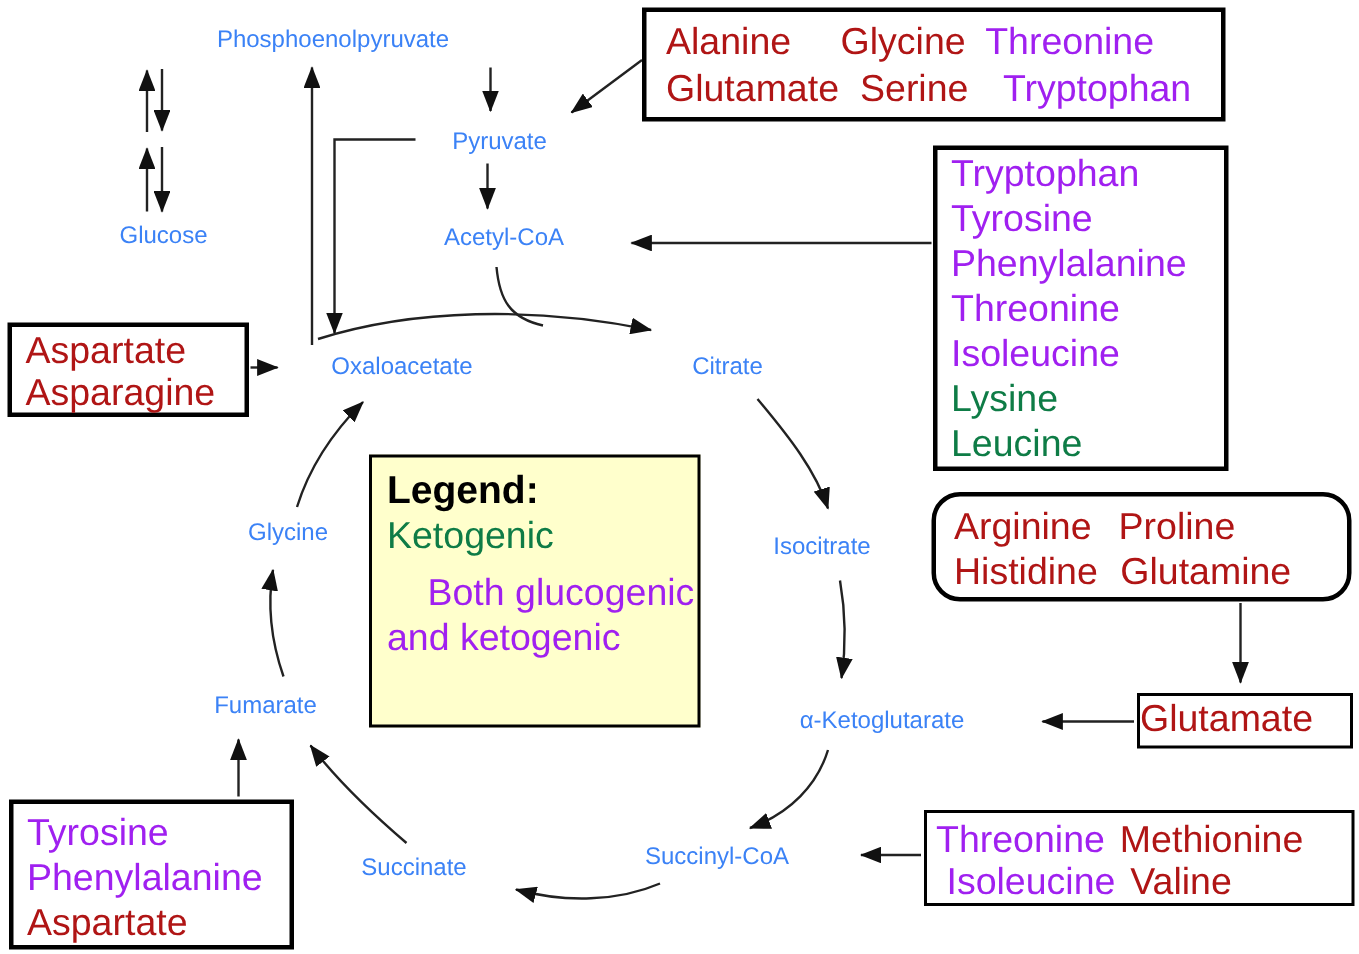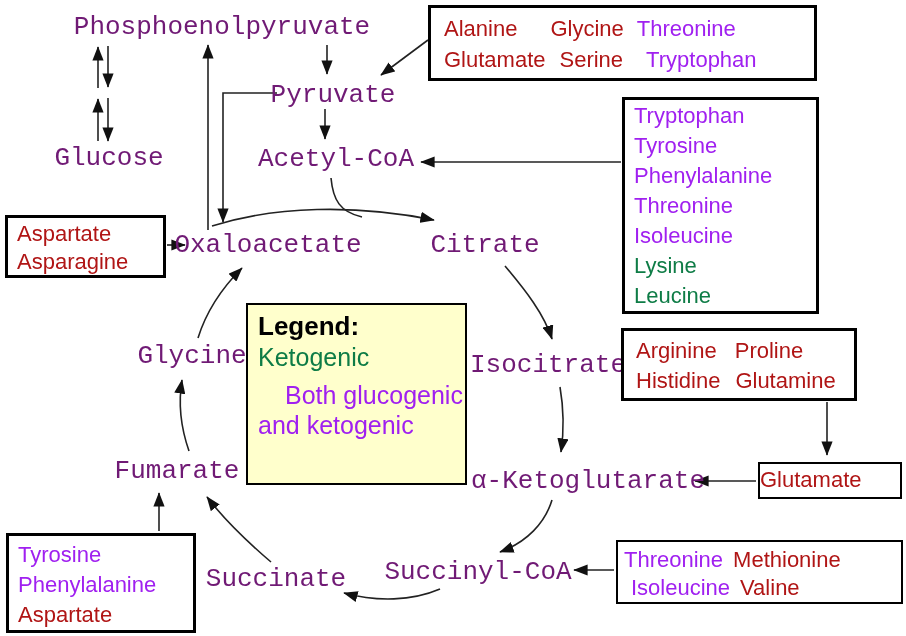--- a/index.html
+++ b/index.html
@@ -4,44 +4,44 @@
 <title>Amino acid metabolism diagram</title>
 <style>
   html,body{margin:0;padding:0;background:#fff;}
   .stage{
     position:relative;width:906px;height:636px;overflow:hidden;background:#fff;
     font-family:"Liberation Sans","DejaVu Sans",sans-serif;color:#000;
   }
   svg.arrows{position:absolute;left:0;top:0;width:906px;height:636px;}
   .node{
     position:absolute;transform:translate(-50%,-50%);
-    font-size:26px;line-height:1;white-space:nowrap;color:#701a75;font-family:Liberation Mono, monospace;
+    font-size:16px;line-height:1;white-space:nowrap;color:#3b82f6;
   }
   .bx{
     position:absolute;box-sizing:border-box;background:#fff;
-    border:3px solid #000;font-size:22px;white-space:nowrap;
+    border:3px solid #000;font-size:25px;white-space:nowrap;
   }
   .bx .row{display:block;}
   .glucogenic{color:var(--glucogenic);}
   .ketogenic{color:var(--ketogenic);}
   .both{color:var(--both);}
   .legend-box{
     position:absolute;box-sizing:border-box;border:2px solid #000;
     background:var(--legend_bg);font-size:25px;white-space:nowrap;
     padding:5px 0 0 10px;
   }
   .legend-box .title{font-weight:bold;font-size:26px;line-height:32px;color:#000;}
   .legend-box .li{line-height:30px;}
   .legend-box .li.gap{margin-top:8px;margin-left:27px;}
   
   #box-pyruvate-src{left:428px;top:5px;width:389px;height:76px;padding:5px 0 0 13px;line-height:31px;}
   #box-acoa-src{left:622px;top:97px;width:197px;height:217px;padding:1px 0 0 9px;line-height:30px;}
   #box-oxa-src{left:5px;top:215px;width:161px;height:63px;padding:2px 0 0 9px;line-height:28px;}
   #legend{left:246px;top:303px;width:221px;height:182px;}
-  #box-glu-src{left:621px;top:328px;width:236px;height:73px;padding:5px 0 0 12px;line-height:30px;}
+  #box-glu-src{left:621px;top:328px;width:280px;height:73px;padding:5px 0 0 12px;line-height:30px;border-radius:19px;}
   #box-glutamate{left:758px;top:462px;width:144px;height:37px;border-width:2px;text-align:left;line-height:31px;}
   #box-scoa-src{left:616px;top:540px;width:287px;height:64px;padding:4px 0 0 6px;line-height:28px;border-width:2px;}
   #box-fum-src{left:6px;top:533px;width:190px;height:100px;padding:4px 0 0 9px;line-height:30px;}
 </style>
 </head>
 <body>
 
 <div class="stage">
 
   <svg class="arrows" viewBox="0 0 906 636">

